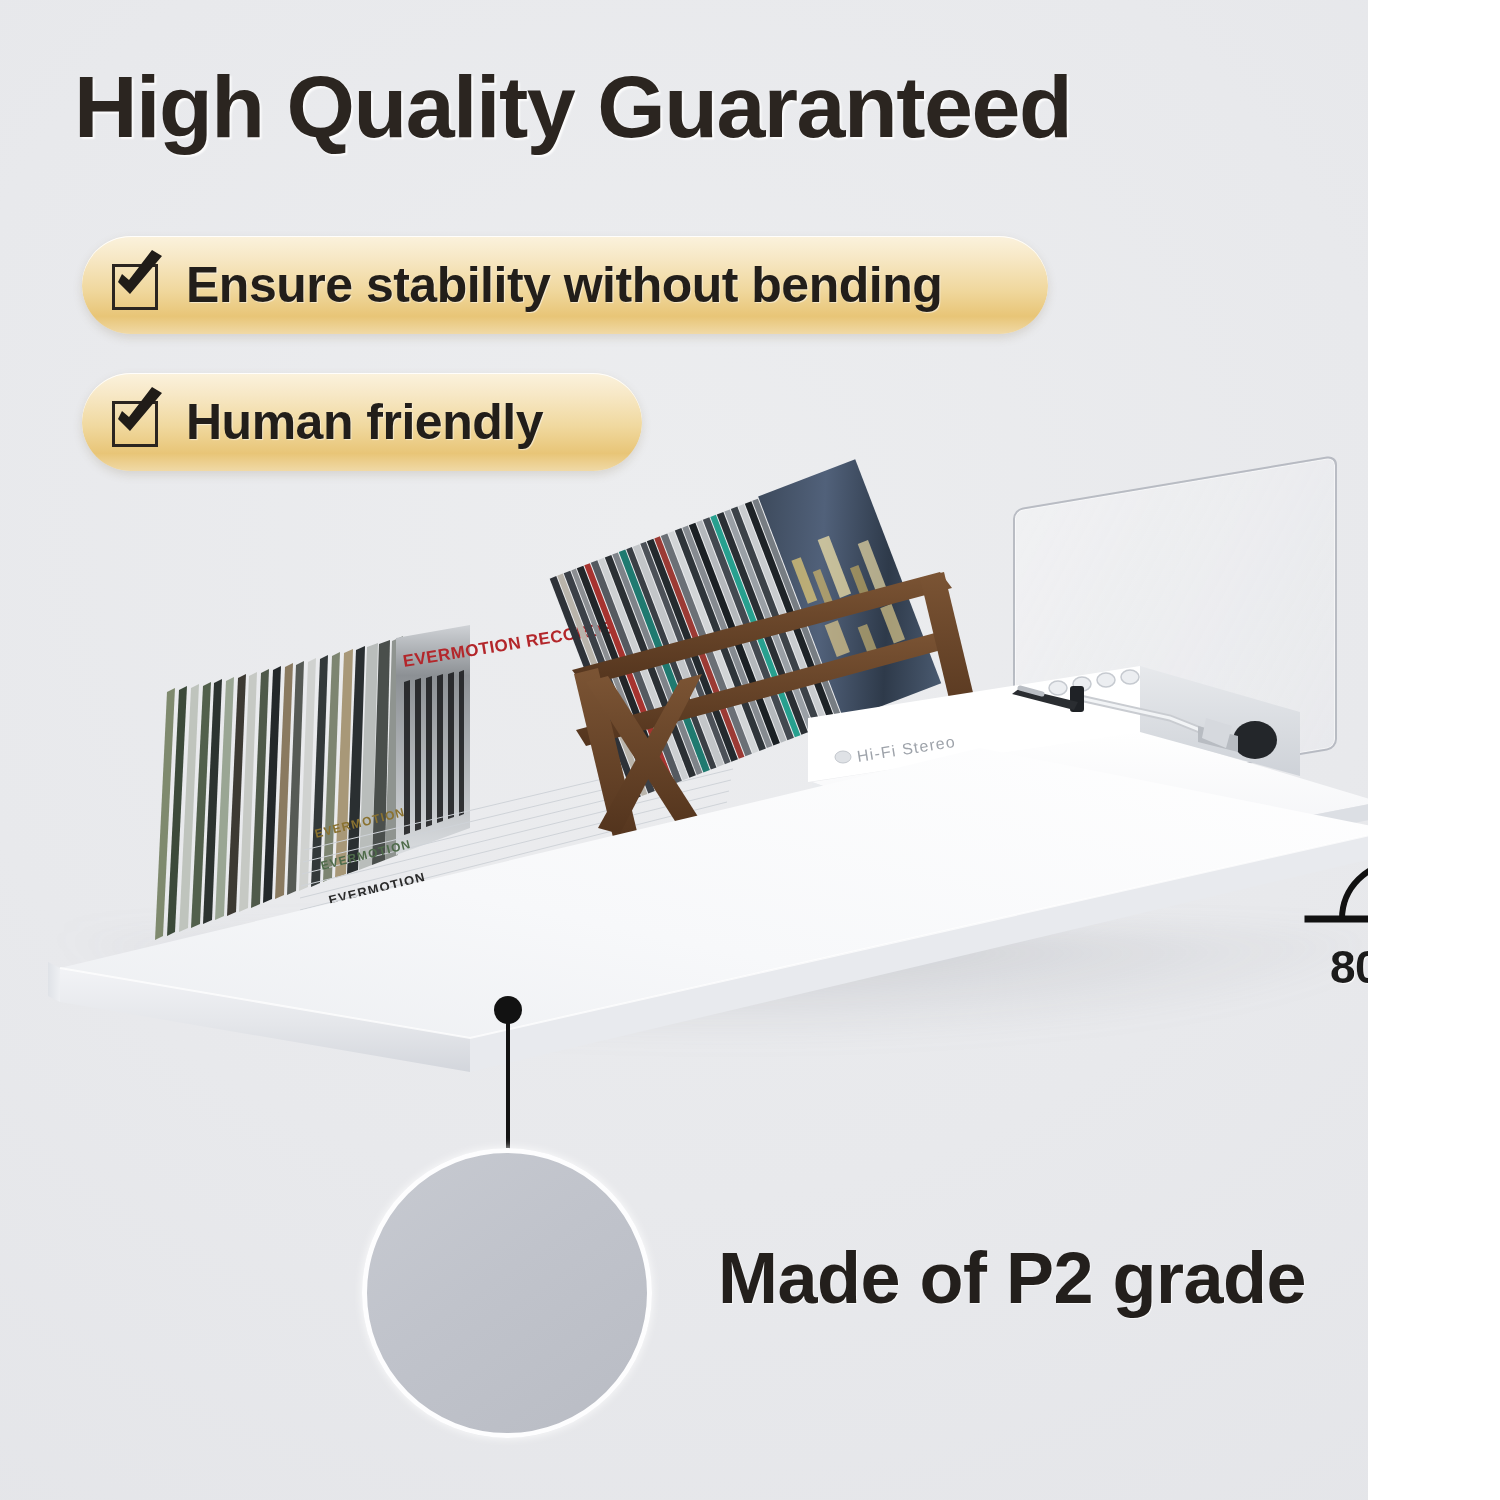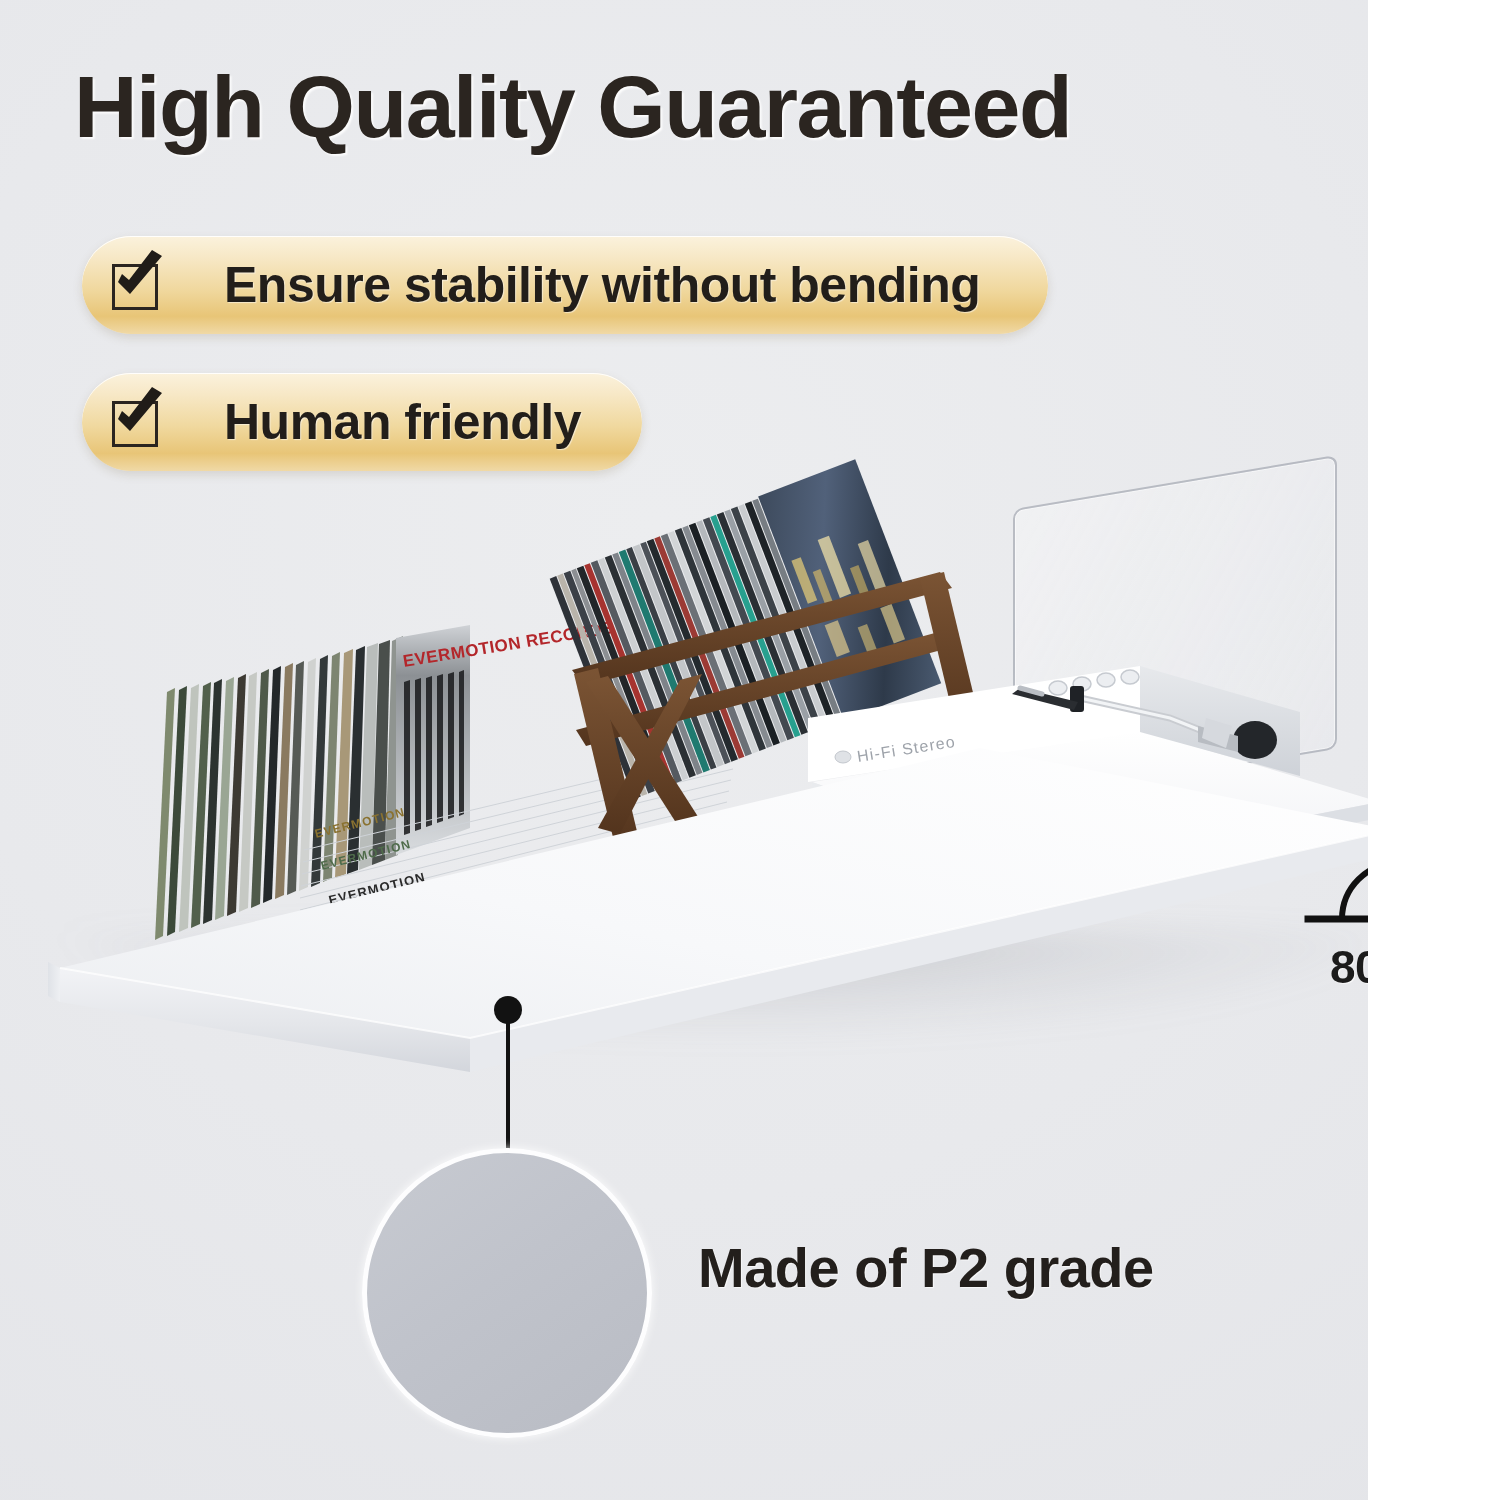--- a/index.html
+++ b/index.html
@@ -77,21 +77,20 @@
     overflow: visible;
   }
 
   .pill-label {
     font-size: 50px;
     font-weight: 700;
     letter-spacing: -0.5px;
     color: #221e1a;
     white-space: nowrap;
     text-shadow: 1px 1px 1px rgba(255,255,255,0.55);
-    margin-left: 38px;
   }
 
   
   .scene {
     position: absolute;
     left: 0;
     top: 430px;
     width: 1500px;
     height: 650px;
   }
@@ -173,23 +172,23 @@
     width: 290px;
     height: 290px;
     border-radius: 50%;
     background: linear-gradient(145deg, #c7cad1 0%, #c0c3cb 45%, #b9bcc4 100%);
     border: 5px solid #fdfdfe;
     box-sizing: border-box;
     box-shadow: 0 0 10px rgba(255,255,255,0.85);
   }
   .material-text {
     position: absolute;
-    left: 698px;
+    left: 718px;
     top: 1232px;
-    font-size: 56px;
+    font-size: 72px;
     line-height: 1.28;
     font-weight: 700;
     color: #231f1c;
     letter-spacing: -0.5px;
     text-shadow: 1px 1px 1px rgba(255,255,255,0.7);
   }
   .material-text div { white-space: nowrap; }
 </style>
 </head>
 <body>

